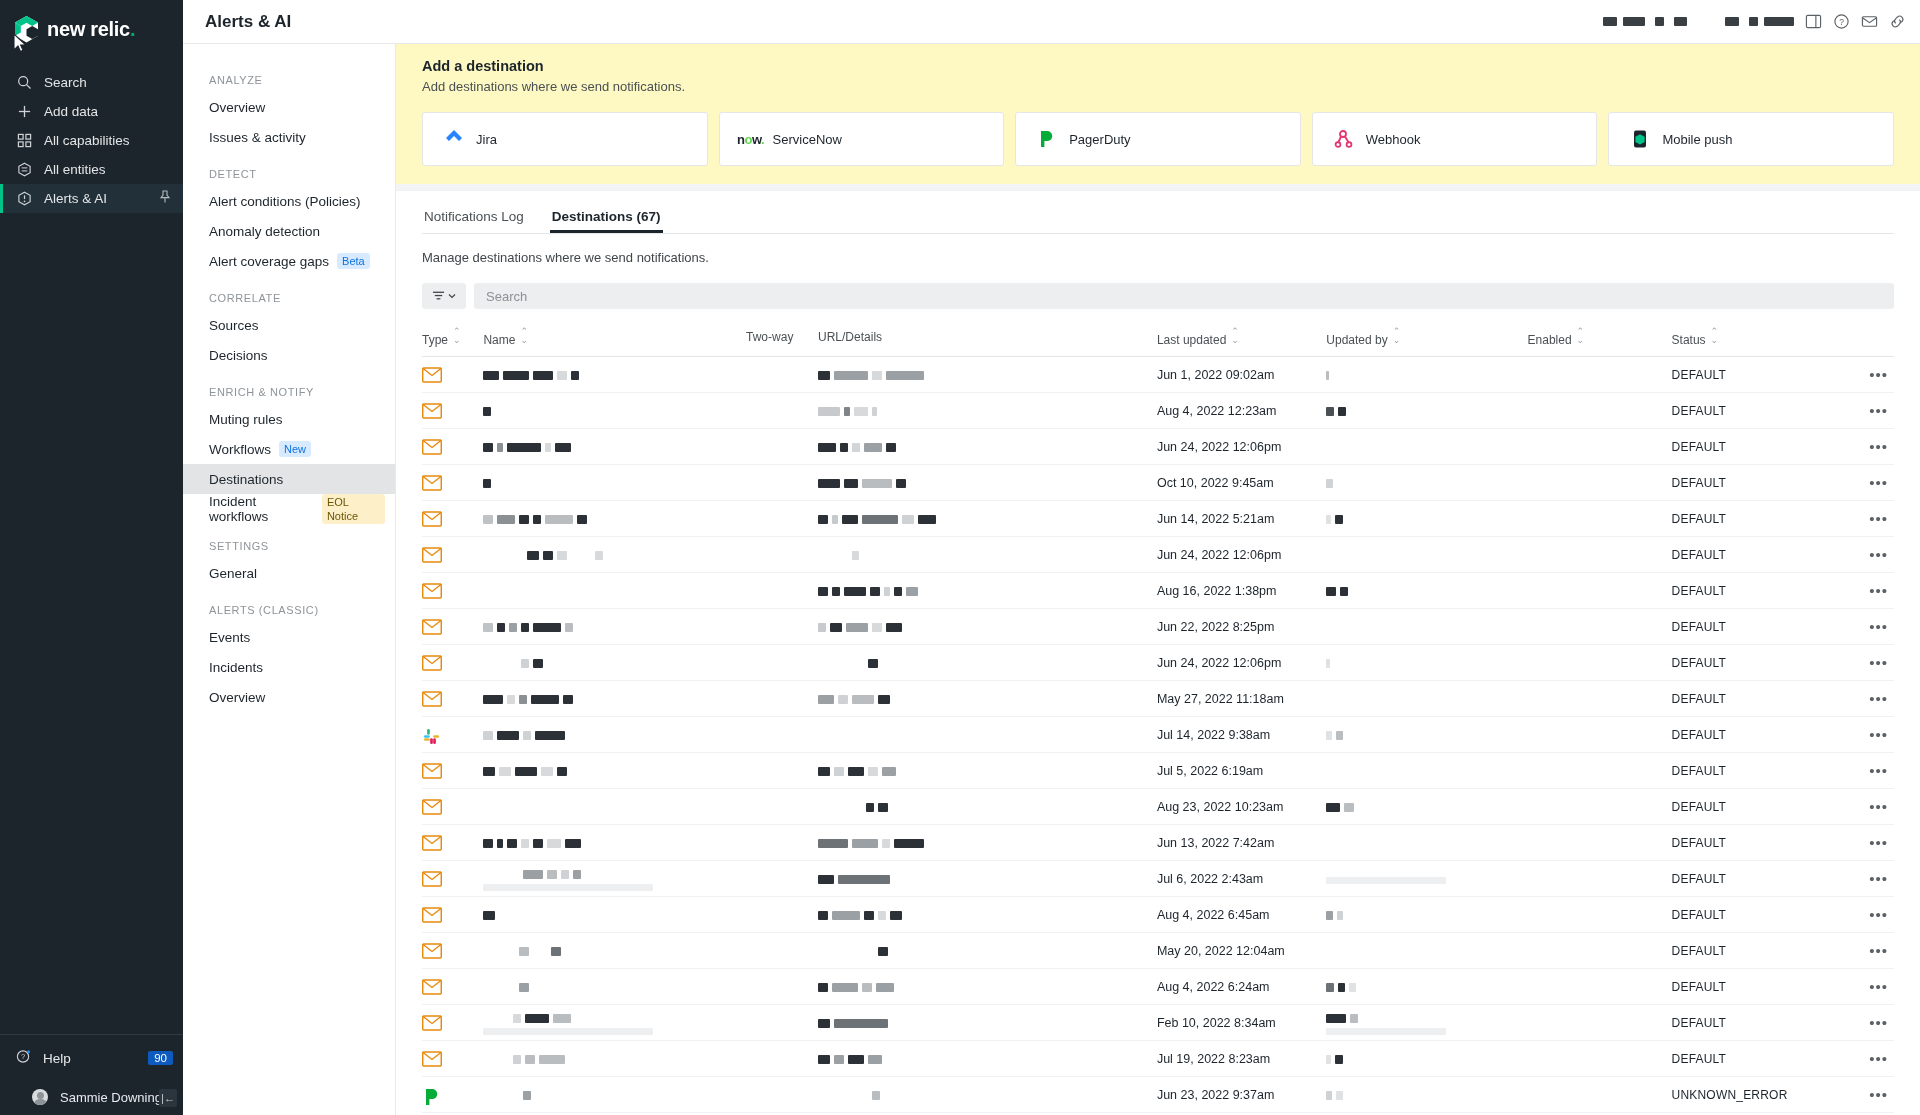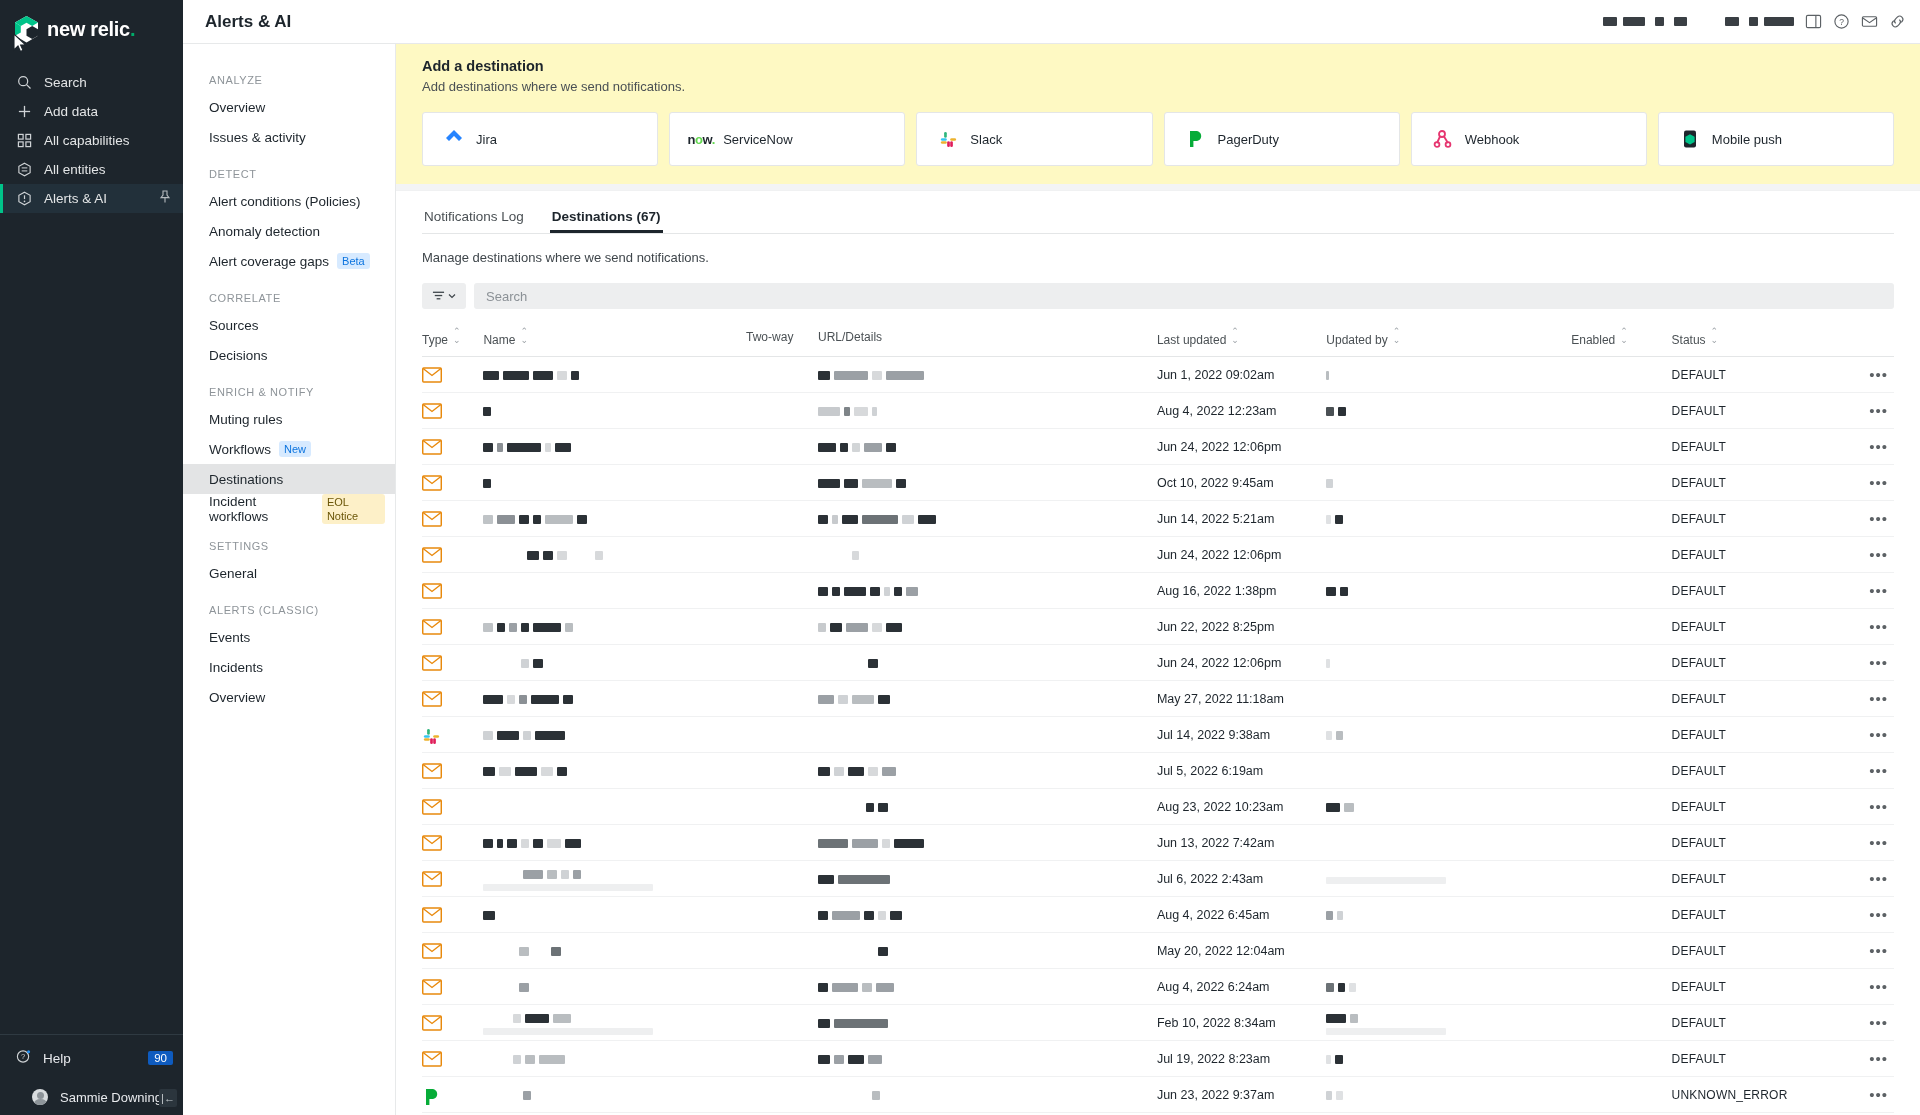--- a/index.html
+++ b/index.html
@@ -126,21 +126,21 @@
     padding: 18px 0 9px 0; border-bottom: 1px solid #e4e6e7; white-space: nowrap;
   }
   .sort { display: inline-block; margin-left: 5px; color: #9ba1a6; font-size: 9px; line-height: 9px; vertical-align: 1px; }
   tbody td { padding: 0; border-bottom: 1px solid #f0f1f2; height: 36px; font-size: 12.5px; color: #1d252c; vertical-align: middle; }
   .col-type { width: 58px; }
   .col-name { width: 248px; }
   .col-two { width: 68px; }
   .col-url { width: 320px; }
   .col-updated { width: 160px; }
   .col-by { width: 190px; }
-  .col-enabled { width: 136px; text-align: center; }
+  .col-enabled { width: 136px; }
   .col-status { width: 150px; }
   .col-menu { width: 60px; }
 
   .type-ico { width: 20px; height: 16px; display: block; }
   .toggle {
     width: 26px; height: 14px; border-radius: 8px; background: #1d8cf0; position: relative; cursor: pointer;
   }
   .toggle::after { content:""; position: absolute; right: 2px; top: 2px; width: 10px; height: 10px; border-radius: 50%; background: #fff; }
   .status-text { font-size: 12px; color: #1d252c; letter-spacing: .2px; }
   .dots { color: #5c6165; font-size: 15px; letter-spacing: 1px; cursor: pointer; text-align: right; padding-right: 6px; }
@@ -368,33 +368,20 @@
                     <path d="M10 19 2 11l3-3 5 5 5-5 3 3z" fill="#2684ff" opacity="0"></path>
                   </svg>
                 </span>
                 <span>Jira</span>
               </div>
               <div class="dest-card">
                 <span class="dest-ico">
                   <span style="font-size:13px;font-weight:700;color:#1d252c;letter-spacing:-.5px">n<span style="color:#62d84e">o</span>w<span style="color:#62d84e">.</span></span>
                 </span>
                 <span>ServiceNow</span>
-              </div>
-              <div class="dest-card">
-                <span class="dest-ico">
-                  <svg width="19" height="19" viewBox="0 0 20 20">
-                    <rect x="2" y="8.6" width="6.2" height="2.8" rx="1.4" fill="#36c5f0"></rect>
-                    <rect x="5.4" y="2" width="2.8" height="6.2" rx="1.4" fill="#2eb67d"></rect>
-                    <rect x="11.8" y="8.6" width="6.2" height="2.8" rx="1.4" fill="#ecb22e"></rect>
-                    <rect x="11.8" y="11.8" width="2.8" height="6.2" rx="1.4" fill="#e01e5a"></rect>
-                    <rect x="8.6" y="11.8" width="2.8" height="6.2" rx="1.4" fill="#e01e5a"></rect>
-                    <rect x="2" y="11.8" width="6.2" height="2.8" rx="1.4" fill="#ecb22e"></rect>
-                  </svg>
-                </span>
-                <span>Slack</span>
               </div>
               <div class="dest-card">
                 <span class="dest-ico">
                   <svg width="20" height="20" viewBox="0 0 20 20">
                     <path d="M4 2h5.6c3.4 0 5.6 2 5.6 5s-2.2 5-5.6 5H7.4v6H4z" fill="#06ac38"></path>
                   </svg>
                 </span>
                 <span>PagerDuty</span>
               </div>
               <div class="dest-card">

